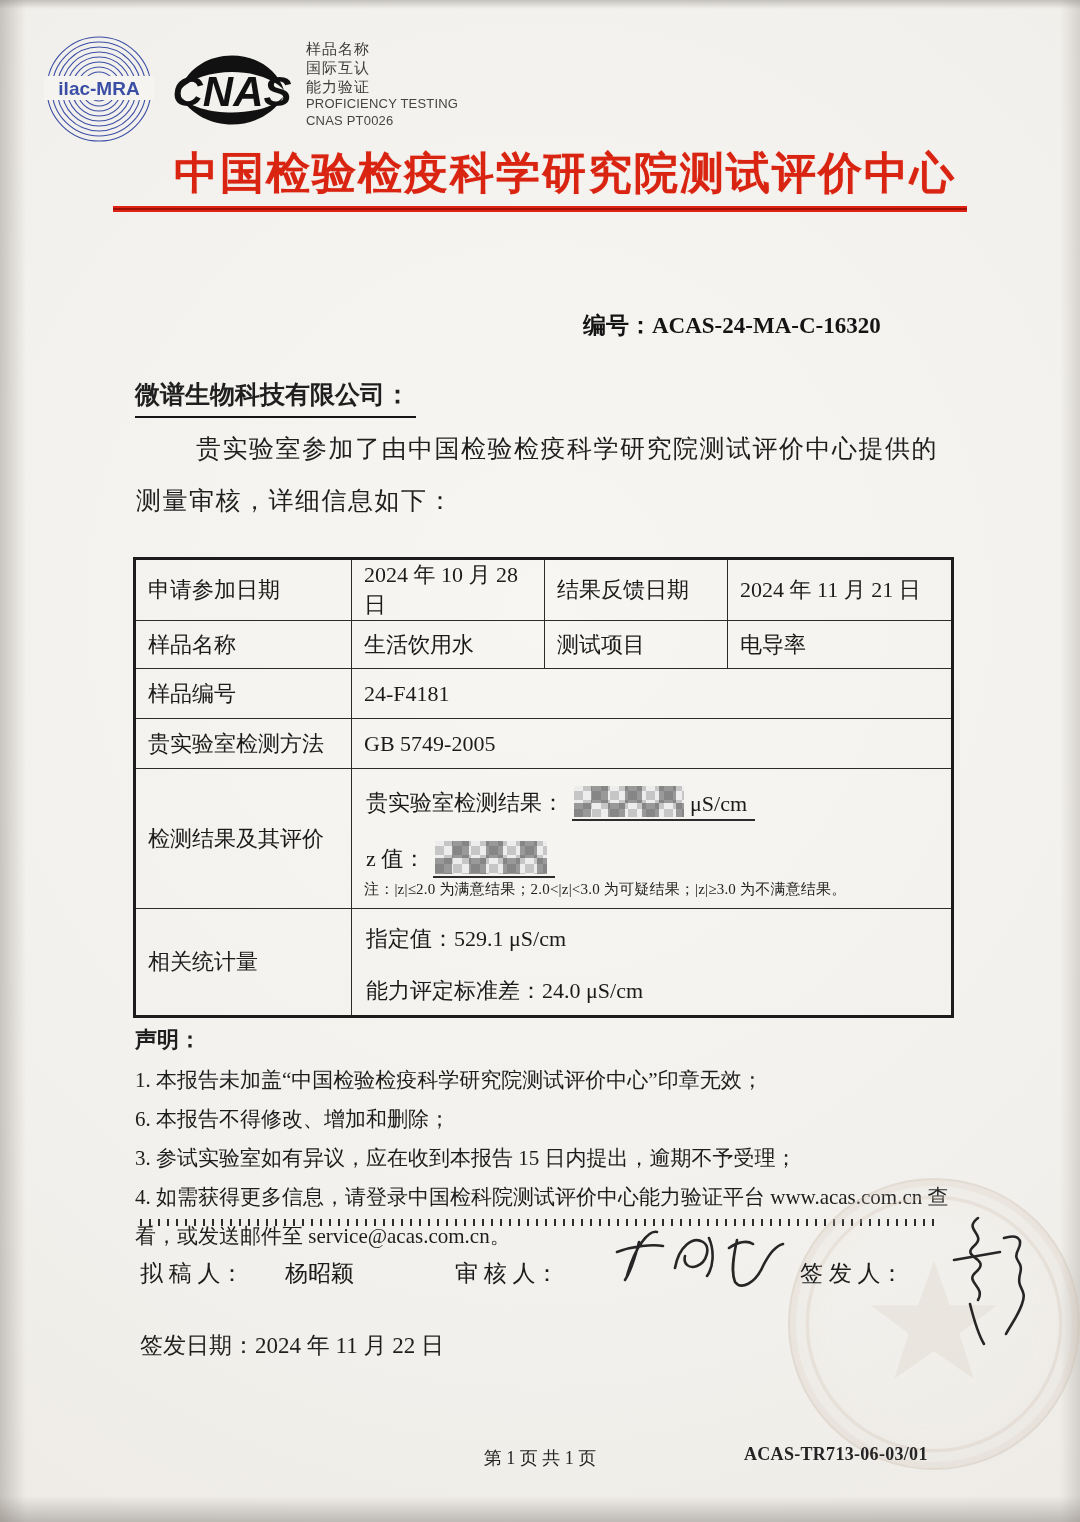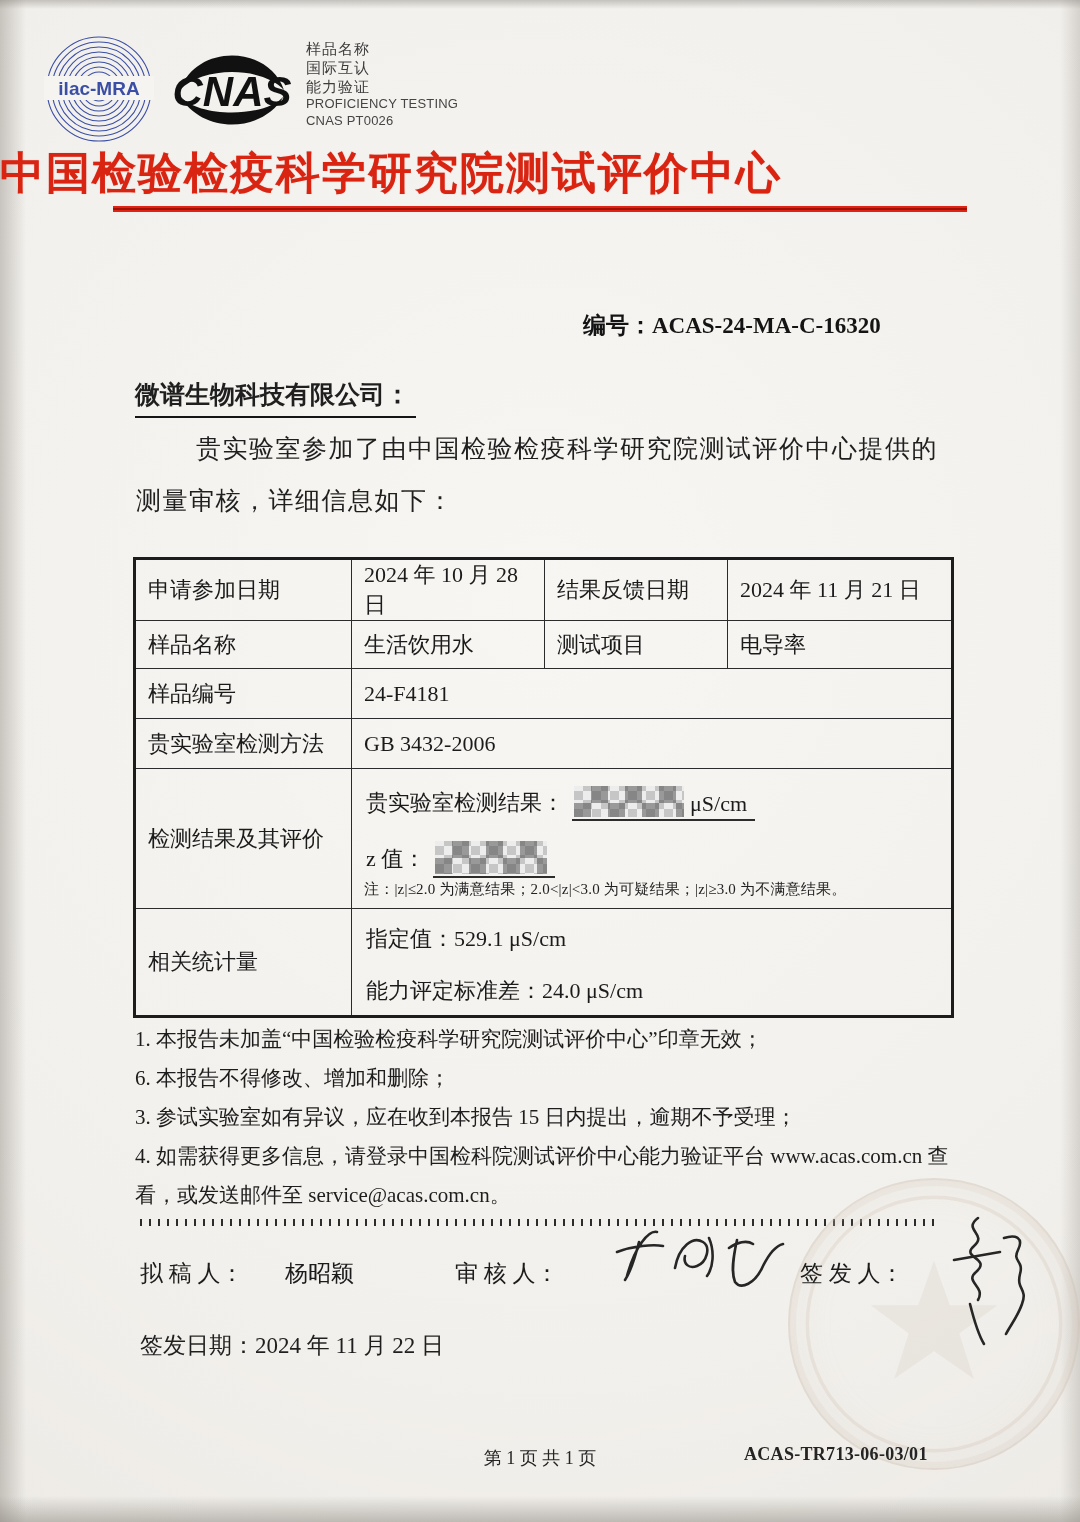--- a/index.html
+++ b/index.html
@@ -24,21 +24,21 @@
   }
   
   .ilac-logo { position:absolute; left:42px; top:34px; width:114px; height:110px; }
   .cnas-logo { position:absolute; left:166px; top:40px; width:132px; height:100px; }
   .accred-text { position:absolute; left:306px; top:40px; line-height:1.25;
     font-family:"Liberation Sans", sans-serif; color:#3c3c3c; }
   .accred-text .cn { font-size:15px; letter-spacing:1px; }
   .accred-text .en { font-size:13px; letter-spacing:.2px; color:#454545; }
   
   .org-title {
-    position:absolute; left:0; top:144px; width:956px; text-align:left;
+    position:absolute; left:0; top:144px; width:956px; text-align:right;
     font-size:44px; font-weight:bold; letter-spacing:2px; color:#d92412;
     font-family:"Liberation Sans", sans-serif;
     text-shadow:0 0 1px rgba(217,36,18,.4);
   }
   .red-rule {
     position:absolute; left:113px; top:206px; width:854px; height:6px;
     background:linear-gradient(180deg,#e02314 0 2px,#9e1206 2px 4px,#e02314 4px 6px);
   }
   .report-title {
     position:absolute; left:0; top:230px; width:1080px; text-align:center;
@@ -185,21 +185,21 @@
       <td>生活饮用水</td>
       <td>测试项目</td>
       <td>电导率</td>
     </tr>
     <tr class="r3">
       <td>样品编号</td>
       <td colspan="3">24-F4181</td>
     </tr>
     <tr class="r4">
       <td>贵实验室检测方法</td>
-      <td colspan="3">GB 3432-2006</td>
+      <td colspan="3">GB 5749-2005</td>
     </tr>
     <tr class="r5">
       <td>检测结果及其评价</td>
       <td colspan="3" class="cell-result">
         <div class="result-row">
           <span>贵实验室检测结果：</span>
           <span class="uline">
             <span class="mosaic"></span>
             <span class="unit">μS/cm</span>
           </span>
@@ -217,20 +217,21 @@
       <td>相关统计量</td>
       <td colspan="3">
         <div class="stats-line">指定值：529.1 μS/cm</div>
         <div class="stats-line">能力评定标准差：24.0 μS/cm</div>
       </td>
     </tr>
   </tbody>
     </table>
 
   <div class="decl">
+    <div class="decl-title">声明：</div>
     <div>1. 本报告未加盖“中国检验检疫科学研究院测试评价中心”印章无效；</div>
     <div>6. 本报告不得修改、增加和删除；</div>
     <div>3. 参试实验室如有异议，应在收到本报告 15 日内提出，逾期不予受理；</div>
     <div>4. 如需获得更多信息，请登录中国检科院测试评价中心能力验证平台 www.acas.com.cn 查看，或发送邮件至 service@acas.com.cn。</div>
   </div>
 
   <div class="dotted-rule"></div>
 
   <div class="stamp">
     <svg viewBox="0 0 100 100">

